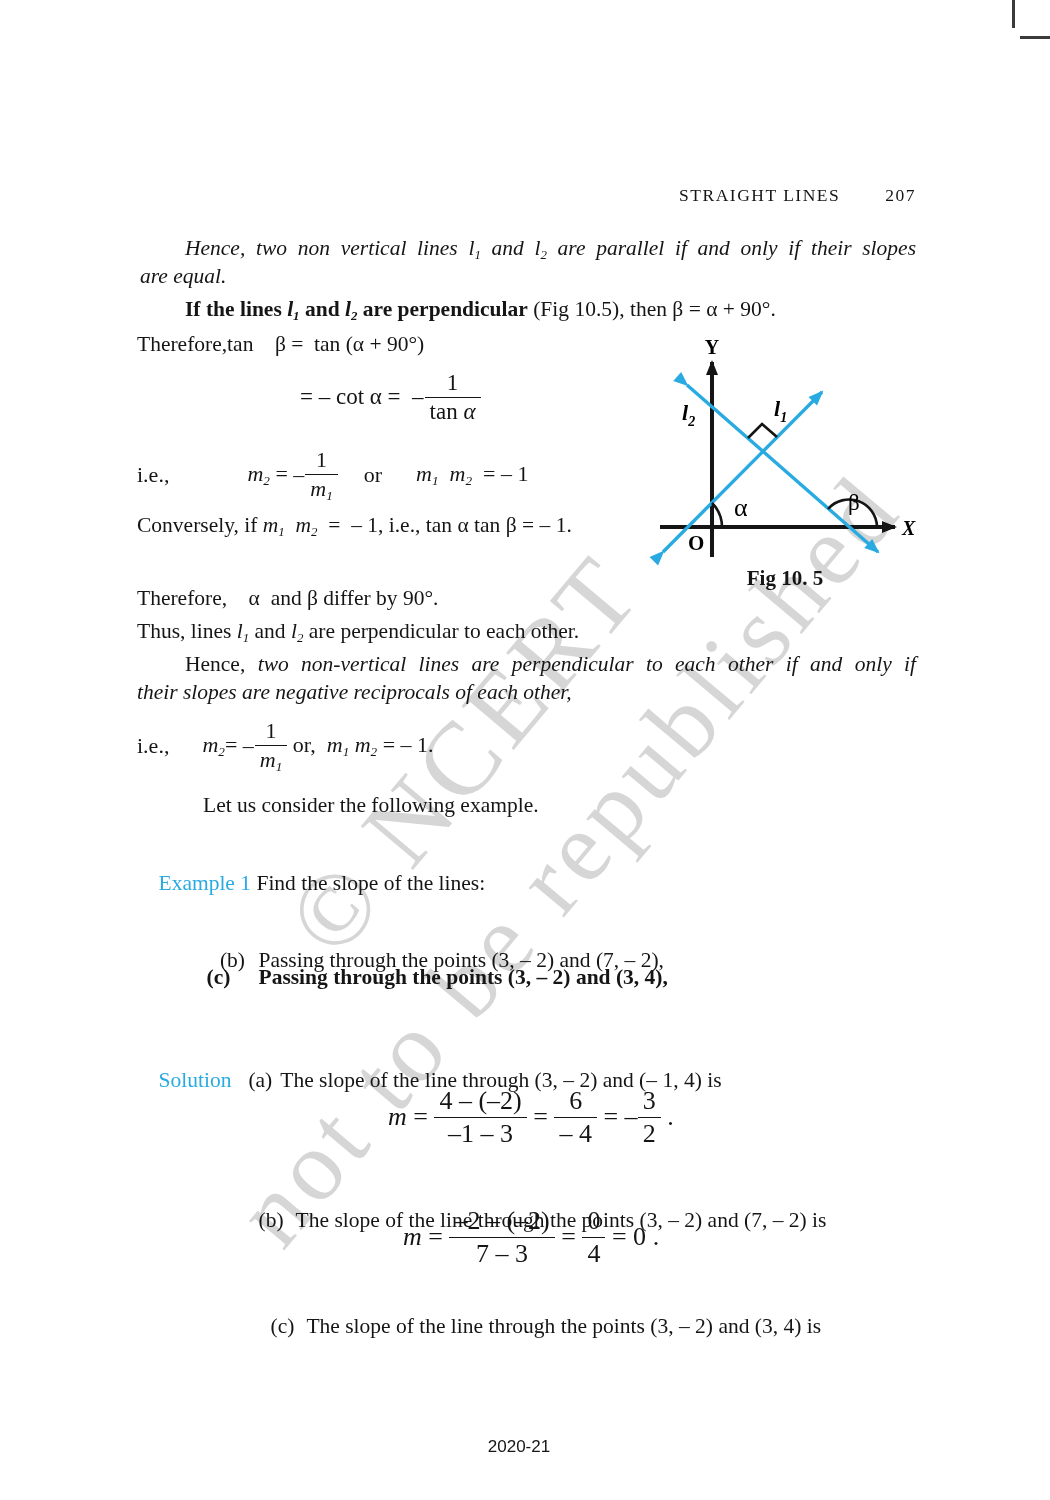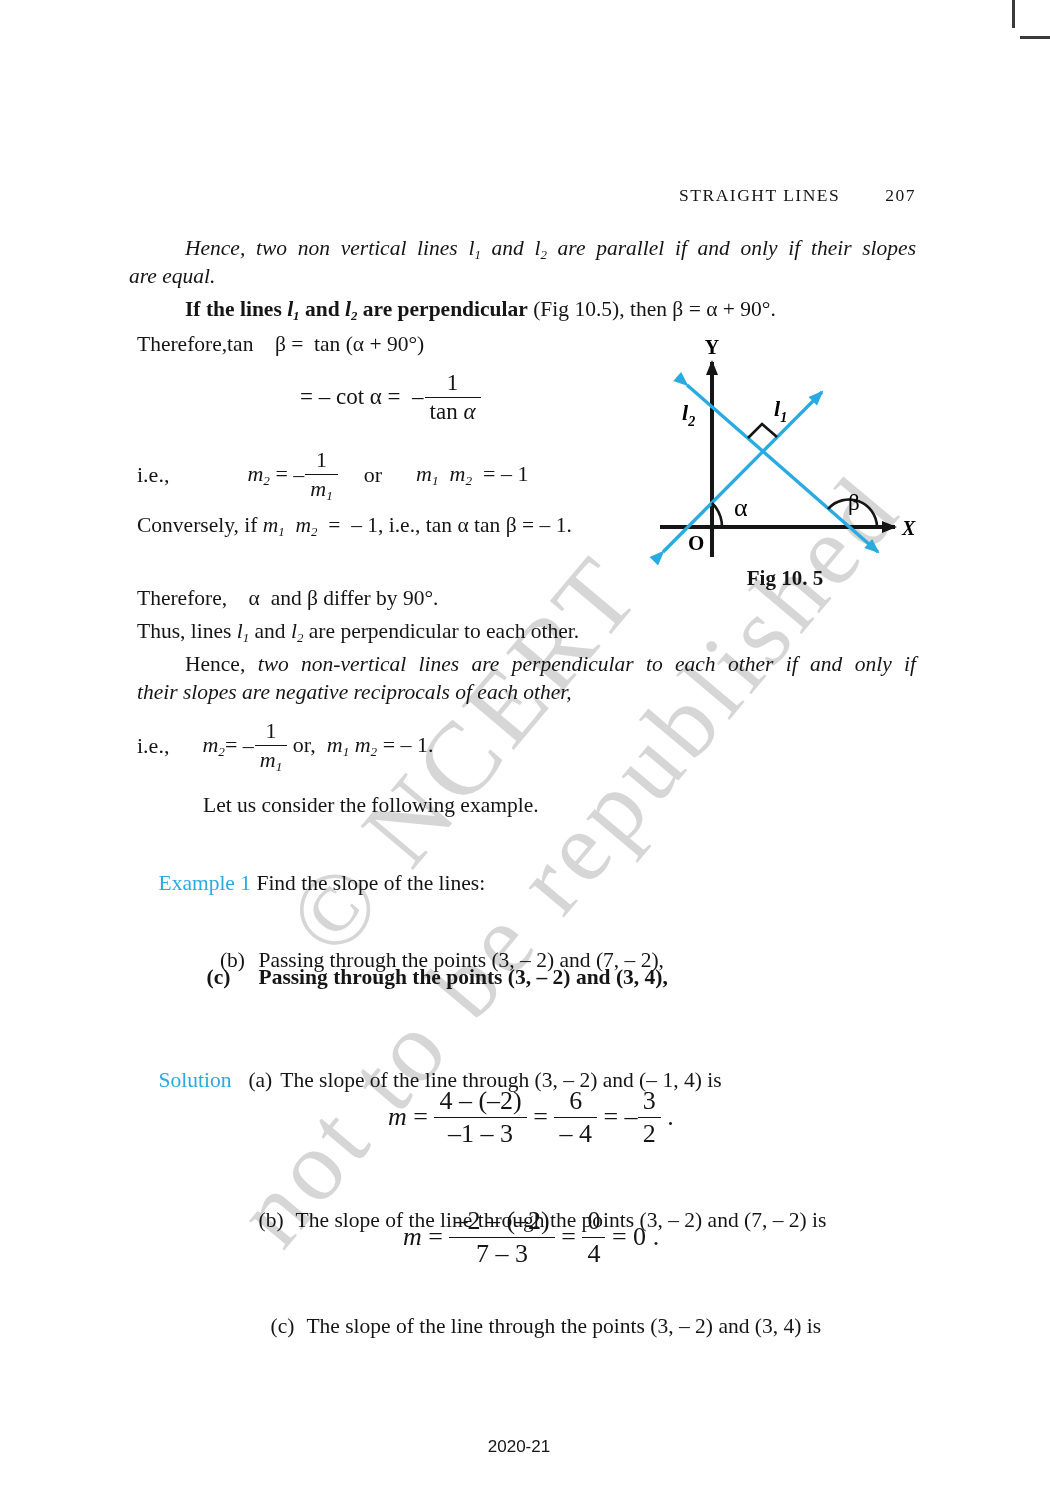--- a/index.html
+++ b/index.html
@@ -34,21 +34,21 @@
   <div class="wm" style="left:30px; top:805px; width:1100px; height:130px; font-size:100px; transform:rotate(-50deg);">not to be republished</div>
 
   <div class="cropv" style="left:1012px; top:0; width:3px; height:28px;"></div>
   <div class="cropv" style="left:1020px; top:36px; width:30px; height:3px;"></div>
 
   <div class="hdr" style="left:137px; top:185px; width:779px; text-align:right;">
     <span>STRAIGHT LINES</span><span style="margin-left:45px;">207</span>
   </div>
 
   <div class="line just" style="left:185px; top:236px; width:731px;"><span style="font-style: italic;">Hence, two non vertical lines </span><span style="font-style: italic;">l</span><span style="font-style: italic; font-size: 0.6em; vertical-align: -0.3em;">1</span><span style="font-style: italic;"> and </span><span style="font-style: italic;">l</span><span style="font-style: italic; font-size: 0.6em; vertical-align: -0.3em;">2</span><span style="font-style: italic;"> are parallel if and only if their slopes</span></div>
-  <div class="line" style="left:129px; top:264px;"><span style="font-style: italic;">are equal.</span></div>
+  <div class="line" style="left:140px; top:264px;"><span style="font-style: italic;">are equal.</span></div>
 
   <div class="line" style="left:185px; top:297px;"><span style="font-weight: bold;">If the lines </span><span style="font-style: italic; font-weight: bold;">l</span><span style="font-style: italic; font-weight: bold; font-size: 0.6em; vertical-align: -0.3em;">1</span><span style="font-weight: bold;"> and </span><span style="font-style: italic; font-weight: bold;">l</span><span style="font-style: italic; font-weight: bold; font-size: 0.6em; vertical-align: -0.3em;">2</span><span style="font-weight: bold;"> are perpendicular</span><span> (Fig 10.5), then β = α + 90°.</span></div>
   <div class="line" style="left:137px; top:332px;"><span>Therefore,tan    β =  tan (α + 90°)</span></div>
 
   <div class="eq" style="left:300px; top:368px; height:58px;">
     <span><span>= – cot α =  </span></span><span class="fsign">–</span><span class="frac"><span class="n">1</span><span class="d"><span>tan </span><span style="font-style: italic;">α</span></span></span>
   </div>
 
   <div class="eq" style="left:137px; top:443px; height:64px; font-size:22px;">
     <span>i.e.,</span><span style="margin-left:78px;"><span style="font-style: italic;">m</span><span style="font-style: italic; font-size: 0.6em; vertical-align: -0.3em;">2</span><span> = </span></span><span class="fsign">–</span><span class="frac"><span class="n">1</span><span class="d"><span style="font-style: italic;">m</span><span style="font-style: italic; font-size: 0.6em; vertical-align: -0.3em;">1</span></span></span><span style="margin-left:26px;">or</span><span style="margin-left:34px;"><span style="font-style: italic;">m</span><span style="font-style: italic; font-size: 0.6em; vertical-align: -0.3em;">1</span><span>  </span><span style="font-style: italic;">m</span><span style="font-style: italic; font-size: 0.6em; vertical-align: -0.3em;">2</span><span>  = – 1</span></span>

